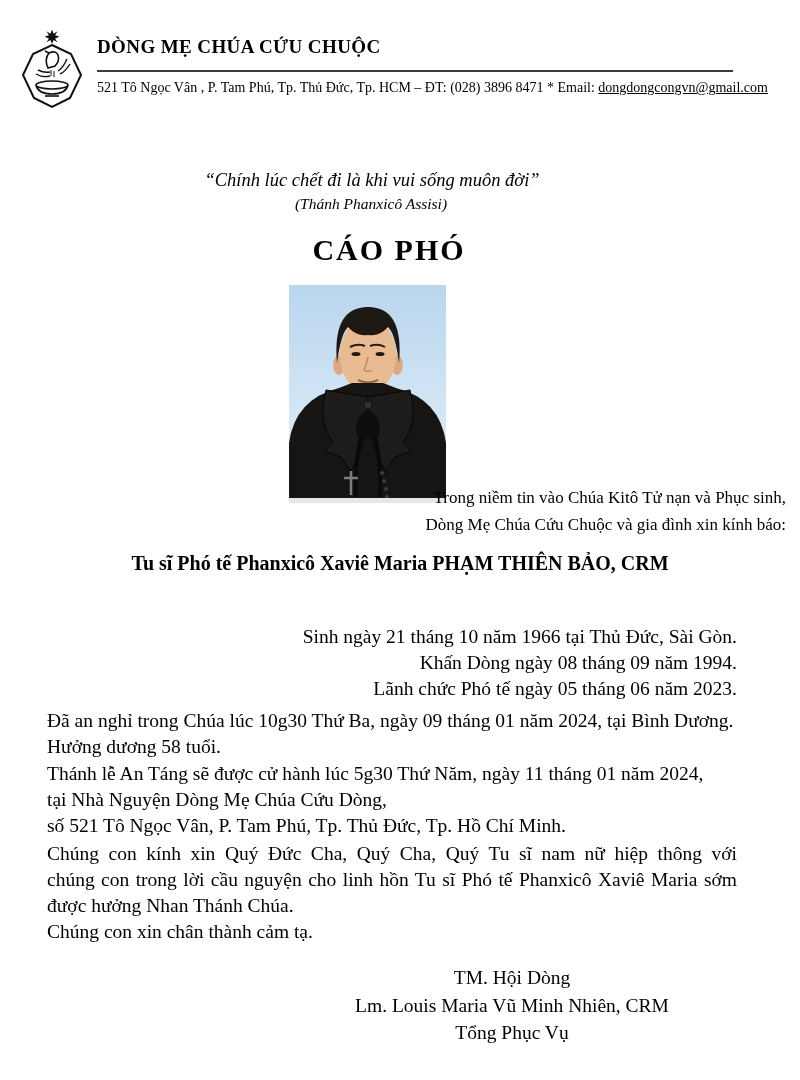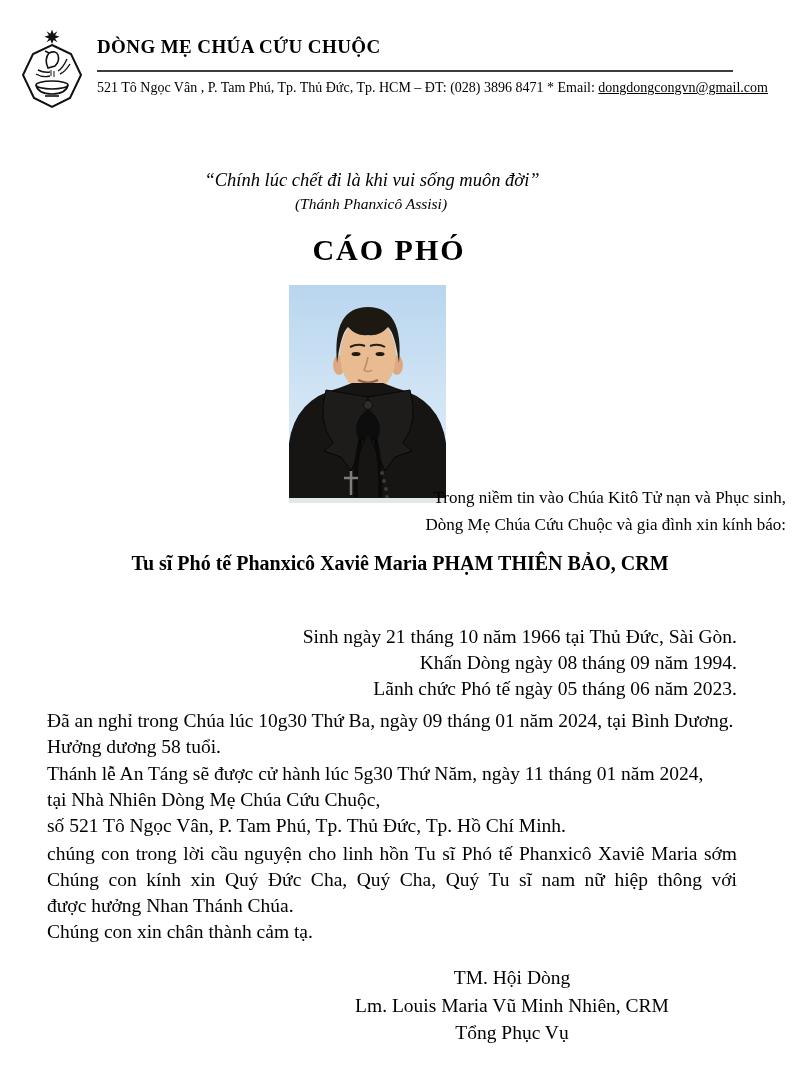--- a/index.html
+++ b/index.html
@@ -169,27 +169,27 @@
   <div>Lãnh chức Phó tế ngày 05 tháng 06 năm 2023.</div>
 </div>
 
 <div class="abs para p-death">
   <div>Đã an nghỉ trong Chúa lúc 10g30 Thứ Ba, ngày 09 tháng 01 năm 2024, tại Bình Dương.</div>
   <div>Hưởng dương 58 tuổi.</div>
 </div>
 
 <div class="abs para p-funeral">
   <div>Thánh lễ An Táng sẽ được cử hành lúc 5g30 Thứ Năm, ngày 11 tháng 01 năm 2024,</div>
-  <div>tại Nhà Nhiên Dòng Mẹ Chúa Cứu Chuộc,</div>
+  <div>tại Nhà Nguyện Dòng Mẹ Chúa Cứu Dòng,</div>
   <div>số 521 Tô Ngọc Vân, P. Tam Phú, Tp. Thủ Đức, Tp. Hồ Chí Minh.</div>
 </div>
 
 <div class="abs para p-request">
+  <div class="line-just">Chúng con kính xin Quý Đức Cha, Quý Cha, Quý Tu sĩ nam nữ hiệp thông với</div>
   <div class="line-just">chúng con trong lời cầu nguyện cho linh hồn Tu sĩ Phó tế Phanxicô Xaviê Maria sớm</div>
-  <div class="line-just">Chúng con kính xin Quý Đức Cha, Quý Cha, Quý Tu sĩ nam nữ hiệp thông với</div>
   <div>được hưởng Nhan Thánh Chúa.</div>
 </div>
 
 <div class="abs para p-thanks">Chúng con xin chân thành cảm tạ.</div>
 
 <div class="abs signature">
   <div>TM. Hội Dòng</div>
   <div>Lm. Louis Maria Vũ Minh Nhiên, CRM</div>
   <div>Tổng Phục Vụ</div>
 </div>

